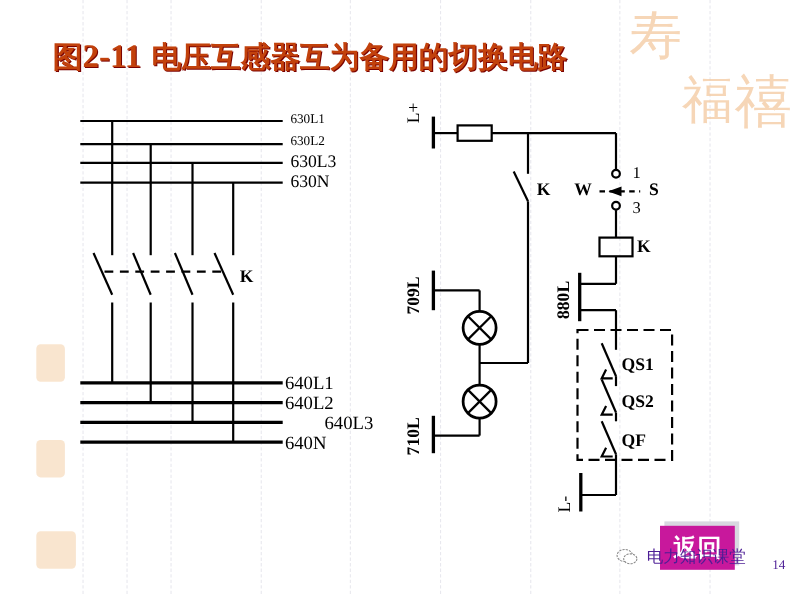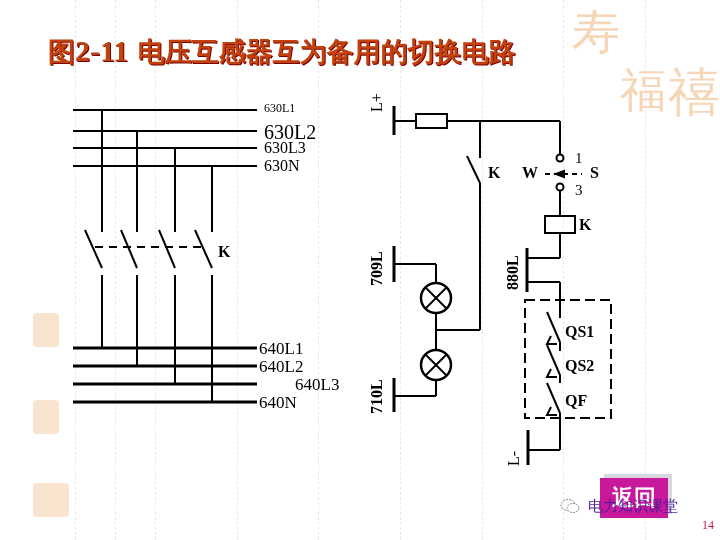--- a/index.html
+++ b/index.html
@@ -12,21 +12,21 @@
   .title .num { font-family:"Liberation Serif", serif; font-size:30px; }
   .deco { position:absolute; color:#f3c9a0; font-family:"DejaVu Serif", serif; opacity:0.75; }
   .seal { position:absolute; width:26px; height:34px; background:#f8dfc3; border-radius:4px; opacity:0.8; }
   svg.diagram { position:absolute; left:0; top:0; }
   .badge { position:absolute; left:600px; top:478px; width:68px; height:40px; background:#c8189c;
            color:#fff; font-family:Liberation Mono, monospace; font-size:22px; font-weight:bold;
            display:flex; align-items:center; justify-content:center; box-shadow:4px -4px 0 #d8d8e0; }
   .watermark { position:absolute; left:556px; top:497px; font-family:"DejaVu Sans", sans-serif; font-size:15px;
                color:#4c1d95; white-space:nowrap; }
   .wechat { position:absolute; left:560px; top:498px; width:20px; height:16px; }
-  .pagenum { position:absolute; left:702px; top:506px; font-size:12px; color:#be185d;margin-top:12px; }
+  .pagenum { position:absolute; left:702px; top:506px; font-size:12px; color:#4c1d95; }
 </style>
 </head>
 <body>
 
 <div class="gridline" style="left:75px"></div>
 <div class="gridline" style="left:115px"></div>
 <div class="gridline" style="left:155px"></div>
 <div class="gridline" style="left:237px"></div>
 <div class="gridline" style="left:318px"></div>
 <div class="gridline" style="left:400px"></div>
@@ -128,21 +128,21 @@
     <circle cx="436" cy="365" r="15" stroke-width="2.5"></circle>
     <line x1="425" y1="354" x2="447" y2="376"></line>
     <line x1="447" y1="354" x2="425" y2="376"></line>
     <line x1="436" y1="380" x2="436" y2="396"></line>
     <line x1="394" y1="378" x2="394" y2="412" stroke-width="3"></line>
     <line x1="394" y1="396" x2="436" y2="396"></line>
   </g>
 </svg>
 
 <div style="position:absolute;left:264px;top:101px;font-size:12px;">630L1</div>
-<div style="position:absolute;left:264px;top:121px;font-size:20px;">630L2</div>
+<div style="position:absolute;left:264px;top:121px;font-size:12px;">630L2</div>
 <div style="position:absolute;left:264px;top:139px;font-size:16px;">630L3</div>
 <div style="position:absolute;left:264px;top:157px;font-size:16px;">630N</div>
 <div style="position:absolute;left:218px;top:243px;font-size:16px;font-weight:bold;">K</div>
 <div style="position:absolute;left:259px;top:339px;font-size:17px;">640L1</div>
 <div style="position:absolute;left:259px;top:357px;font-size:17px;">640L2</div>
 <div style="position:absolute;left:259px;top:375px;font-size:17px;margin-left:36px;">640L3</div>
 <div style="position:absolute;left:259px;top:393px;font-size:17px;">640N</div>
 
 <div style="position:absolute;left:368px;top:112px;font-size:16px;transform:rotate(-90deg);transform-origin:left top;">L+</div>
 <div style="position:absolute;left:488px;top:164px;font-size:16px;font-weight:bold;">K</div>

